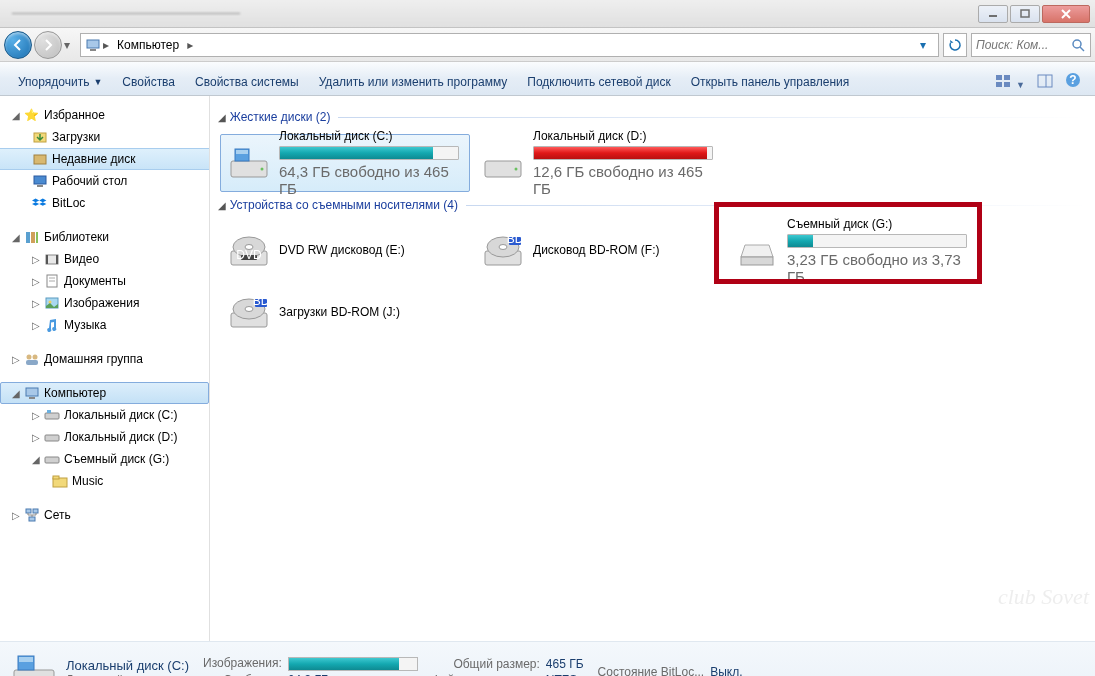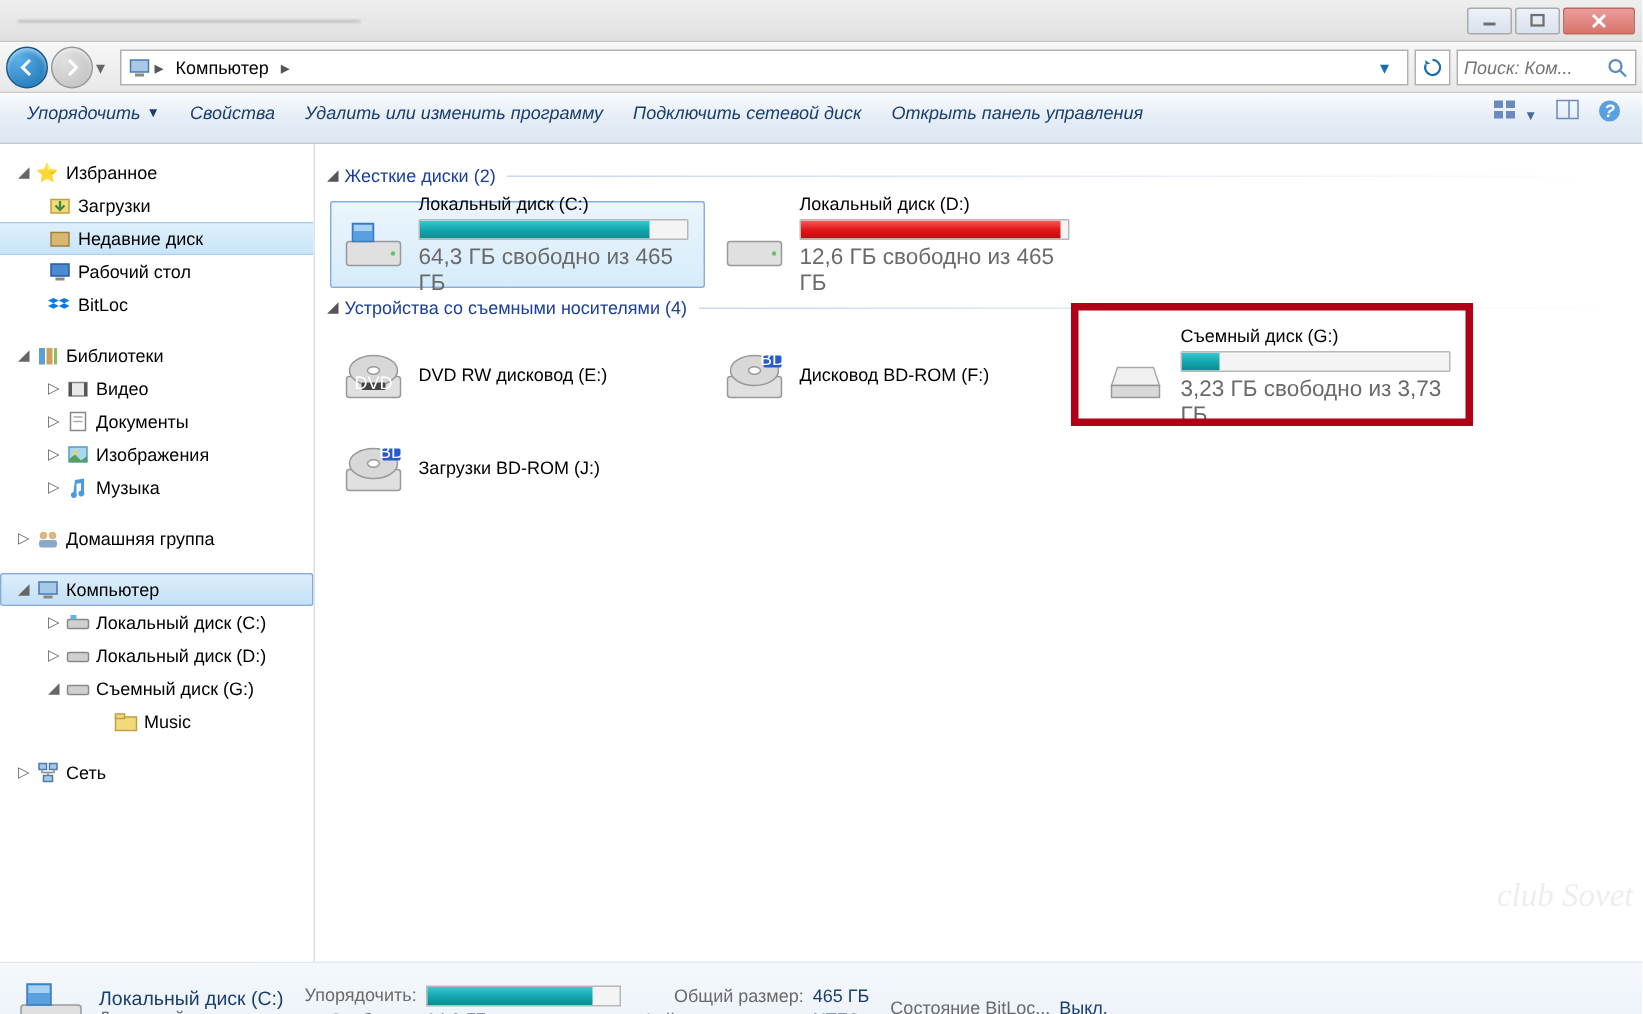--- a/index.html
+++ b/index.html
@@ -18,34 +18,34 @@
 .nav-btn.disabled { background: radial-gradient(circle at 30% 30%, #e0e0e0, #bebebe); border-color: #999; color: #888; }
 .breadcrumb { flex: 1; height: 24px; border: 1px solid #b0b0b0; background: #fff; margin: 0 4px 0 10px; display: flex; align-items: center; padding: 0 4px; }
 .bc-item { padding: 0 6px; cursor: pointer; }
 .bc-arrow { color: #555; padding: 0 2px; }
 .bc-refresh { width: 22px; height: 22px; display:flex; align-items:center; justify-content:center; margin-left:auto; color:#1a6fb0; }
 .nav-ext { width: 24px; height: 24px; border: 1px solid #b0b0b0; background:#fff; margin-right:4px; display:flex;align-items:center;justify-content:center;color:#1a6fb0; }
 .searchbox { width: 120px; height: 24px; border: 1px solid #b0b0b0; background: #fff; display: flex; align-items: center; padding: 0 4px; }
 .searchbox input { border: none; outline: none; flex: 1; color: #c2410c; font-style: italic; width: 90px; }
 
 
-.toolbar { height: 34px; background: linear-gradient(to bottom, #fafcfe, #e5edf6, #dde8f3); border-bottom: 1px solid #c0c8d0; display: flex; align-items: flex-start; padding: 0 8px; color: #1a3e6e; font-style: italic; }
+.toolbar { height: 34px; background: linear-gradient(to bottom, #fafcfe, #e5edf6, #dde8f3); border-bottom: 1px solid #c0c8d0; display: flex; align-items: flex-end; padding: 0 8px; color: #1a3e6e; }
 .tb-item { padding: 6px 10px; cursor: pointer; display: flex; align-items: center; gap: 4px; }
 .tb-sep { flex: 1; }
 .tb-icon-btn { padding: 4px 6px; cursor: pointer; color:#4a6a9a; }
 
 
 .main { display: flex; height: 545px; }
 .sidebar { width: 210px; border-right: 1px solid #e0e0e0; padding: 8px 0; overflow-y: auto; background:#fff; }
 .tree-group { margin-bottom: 12px; }
 .tree-item { display: flex; align-items: center; padding: 2px 4px 2px 12px; cursor: pointer; height: 22px; }
 .tree-item.selected { background: linear-gradient(to bottom, #dceefb, #c4e1f6); border: 1px solid #84acdd; border-radius: 2px; padding-left: 11px; }
 .tree-item.highlighted { background: linear-gradient(to bottom, #def0fc, #c9e4f8); border-top:1px solid #a8cdee; border-bottom:1px solid #a8cdee; }
 .tree-item.sub { padding-left: 32px; }
-.tree-item.sub2 { padding-left: 52px; margin-left: 24px; }
+.tree-item.sub2 { padding-left: 52px; }
 .tree-toggle { width: 12px; color: #666; font-size: 10px; }
 .tree-label { margin-left: 4px; }
 .ico { width: 16px; height: 16px; display: inline-flex; align-items:center; justify-content:center; }
 
 
 .content { flex: 1; padding: 10px 8px; overflow: auto; }
 .group-header { display: flex; align-items: center; color: #1a3e9e; margin: 4px 0 8px 0; font-size: 13px; }
 .group-header::after { content:""; flex:1; height:1px; background: linear-gradient(to right, #c8d8f0, transparent); margin-left: 8px; }
 .group-toggle { color:#555; margin-right:4px; font-size:10px; }
 .items-row { display: flex; flex-wrap: wrap; }
@@ -138,20 +138,21 @@
       </span>
   </div>
 </div>
 
 <div class="toolbar">
   <div class="tb-item">
       <span>Упорядочить</span> 
       <span style="font-size:9px">▼</span>
     </div>
   <div class="tb-item">Свойства</div>
+  <div class="tb-item">Свойства системы</div>
   <div class="tb-item">Удалить или изменить программу</div>
   <div class="tb-item">Подключить сетевой диск</div>
   <div class="tb-item">Открыть панель управления</div>
   <div class="tb-sep"></div>
   <div class="tb-icon-btn"><svg width="18" height="14">
         <rect x="1" y="1" width="6" height="5" fill="#6a8ac0"></rect>
         <rect x="9" y="1" width="6" height="5" fill="#6a8ac0"></rect>
         <rect x="1" y="8" width="6" height="5" fill="#6a8ac0"></rect>
         <rect x="9" y="8" width="6" height="5" fill="#6a8ac0"></rect>
       </svg> <span style="font-size:9px">▼</span></div>
@@ -456,21 +457,21 @@
         <rect x="4" y="22" width="40" height="18" rx="2" fill="#e0e0e0" stroke="#999"></rect>
         <rect x="8" y="8" width="16" height="14" fill="#5aa0e0" stroke="#3a7ac0"></rect>
         <rect x="9" y="9" width="14" height="5" fill="#a8d0f0"></rect>
         <circle cx="38" cy="31" r="2" fill="#6ac060"></circle>
       </svg></span>
   <div class="details-main">
     <div class="details-title">Локальный диск (C:)</div>
     <div class="details-sub">Локальный диск</div>
   </div>
   <div class="details-grid">
-    <span class="dg-label">Упорядочить:</span>
+    <span class="dg-label">Изображения:</span>
     <span class="dg-val"><span class="details-bar"><span class="drive-fill fill-teal" style="display:block;height:100%;width:86%"></span></span></span>
     <span class="dg-label">Свободно:</span>
     <span class="dg-val">64,3 ГБ</span>
   </div>
   <div class="details-grid">
     <span class="dg-label">Общий размер:</span>
     <span class="dg-val">465 ГБ</span>
     <span class="dg-label">Файловая система:</span>
     <span class="dg-val">NTFS</span>
   </div>

